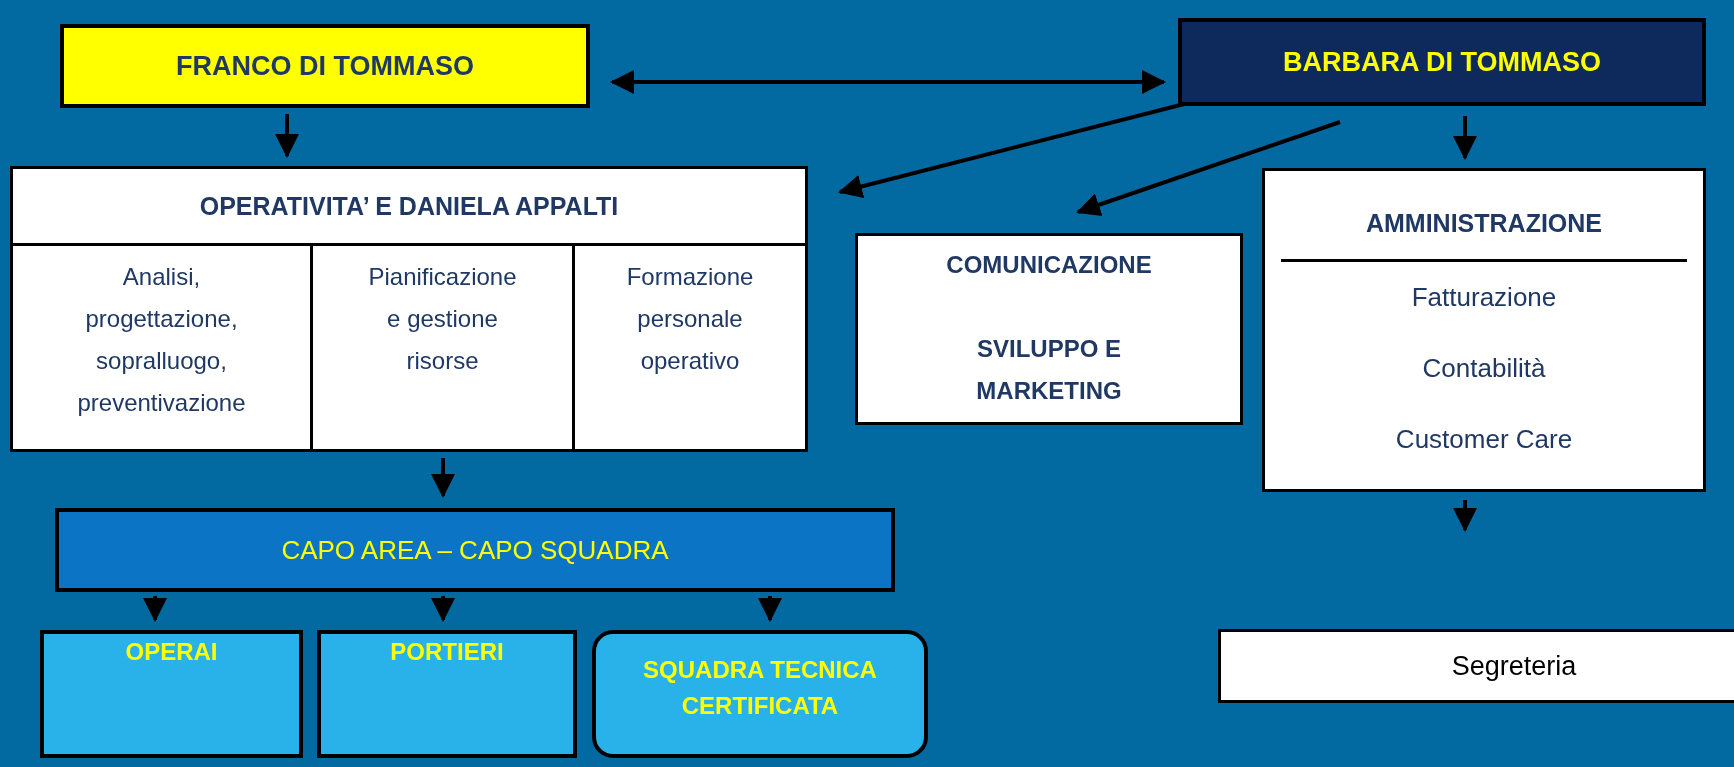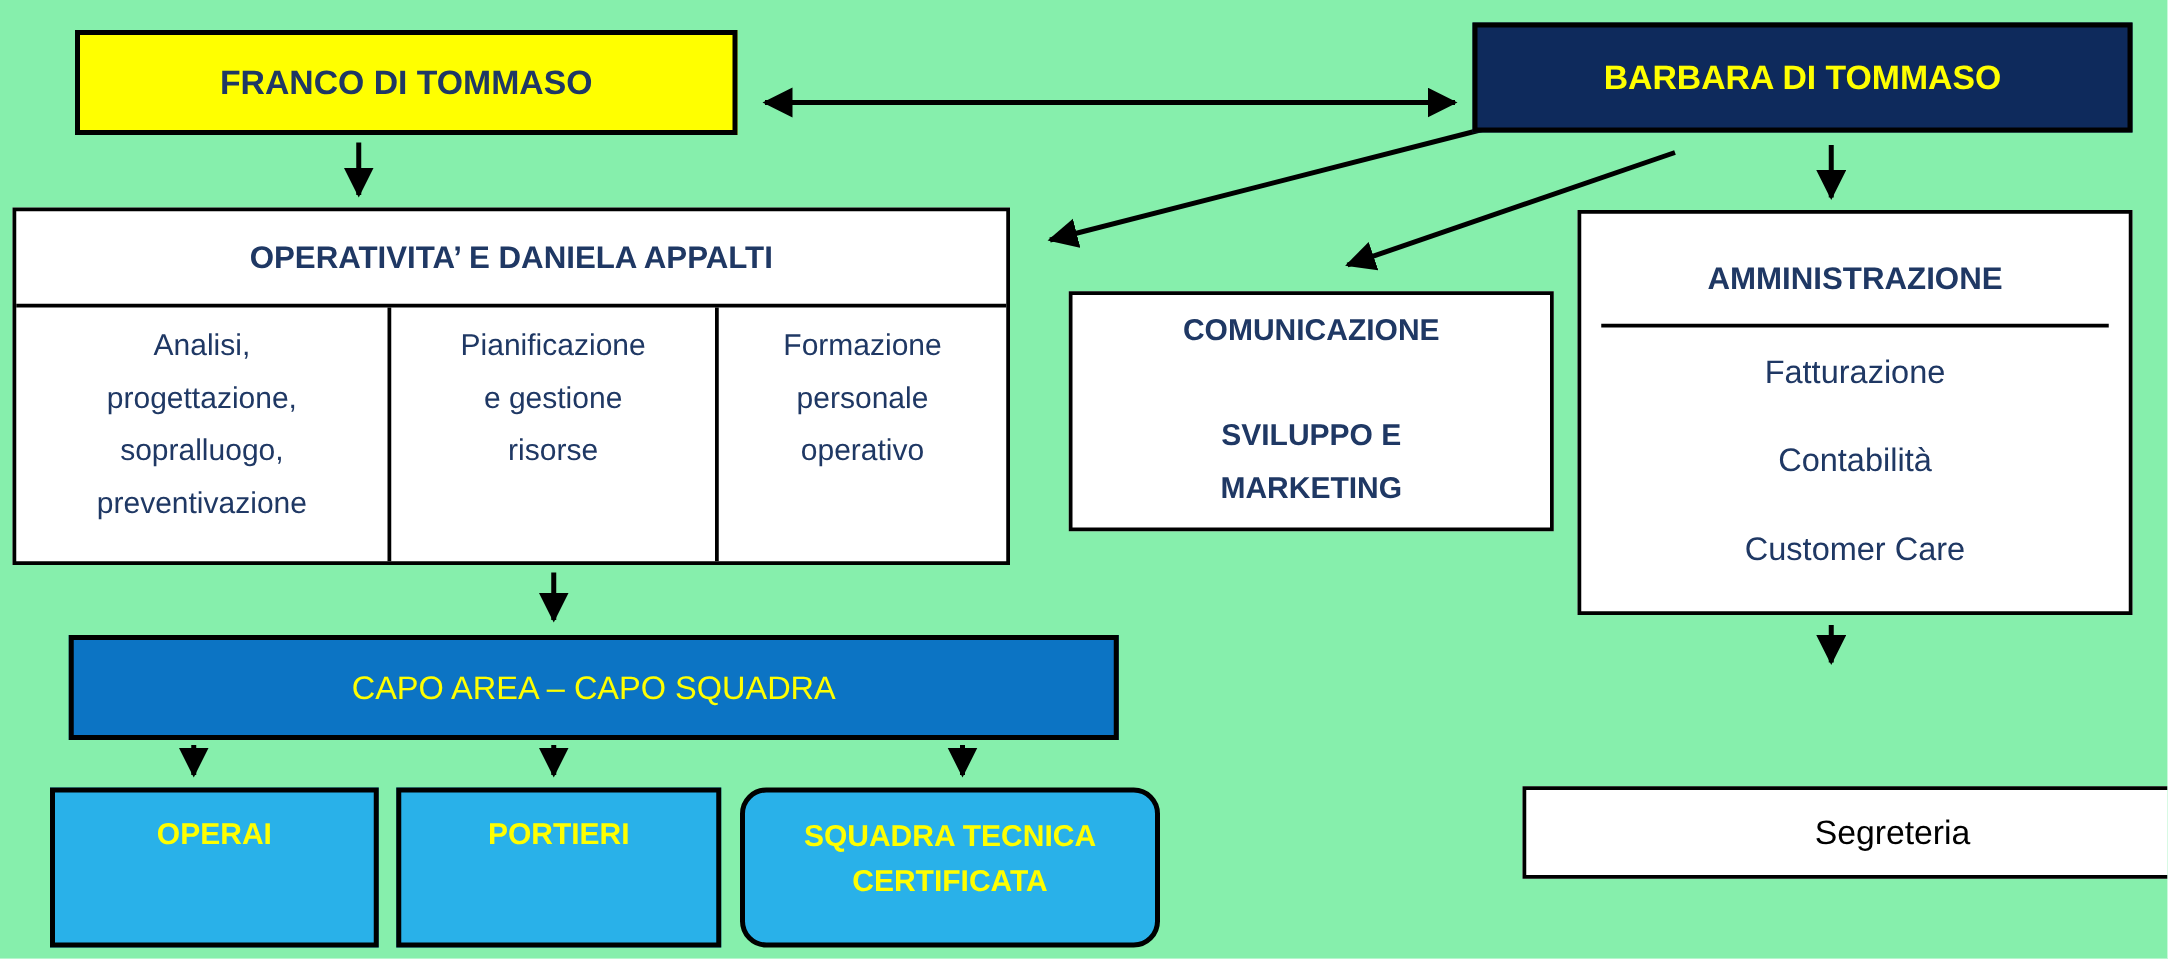--- a/index.html
+++ b/index.html
@@ -1,17 +1,17 @@
 <!DOCTYPE html>
 <html style="--yellow: #FFFF00; --navy: #0E2A5C; --blue: #0C74C4; --cyan: #29B1E9; --text_navy: #1F3864; --border: #000000;"><head>
 <meta charset="utf-8">
 <style>
   html,body{margin:0;padding:0;background:#fff;}
   .canvas{
-    position:relative;width:1734px;height:767px;background:#86efac;
+    position:relative;width:1734px;height:767px;background:#0369a1;
     font-family:"Liberation Sans",sans-serif;overflow:hidden;
   }
   .arrows{position:absolute;left:0;top:0;pointer-events:none;}
   .box{
     position:absolute;box-sizing:border-box;border:3px solid var(--border);
     display:flex;align-items:center;justify-content:center;text-align:center;
     background:#fff;color:var(--text_navy);
   }
   .colored{border-width:4px;}
   .prewrap{white-space:pre-line;}
@@ -39,21 +39,21 @@
   .am-header{height:72px;border-bottom:3px solid var(--border);display:flex;
           align-items:center;justify-content:center;font-weight:bold;font-size:25px;}
   .am-items{height:243px;overflow:hidden;}
   .am-item{line-height:71px;font-size:26px;text-align:center;}
   .am-item.clipped{margin-top:6px;}
   
   .capoarea{left:55px;top:508px;width:840px;height:84px;background:var(--blue);
           color:var(--yellow);font-weight:normal;font-size:26px;}
   
   .cyanbox{background:var(--cyan);color:var(--yellow);font-weight:bold;font-size:24px;
-          align-items:flex-start;padding-top:20px;}
+          align-items:flex-start;padding-top:4px;}
   .operai{left:40px;top:630px;width:263px;height:128px;}
   .portieri{left:317px;top:630px;width:260px;height:128px;}
   .squadra{left:592px;top:630px;width:336px;height:128px;line-height:36px;padding-top:18px;border-radius:21px;}
   
   .daniela{left:1198px;top:539px;width:529px;height:85px;background:var(--cyan);
           color:var(--yellow);font-weight:bold;font-size:26px;}
   .segreteria{left:1218px;top:629px;width:592px;height:74px;font-size:27px;color:#000;}
 </style>
 </head>
 <body>

